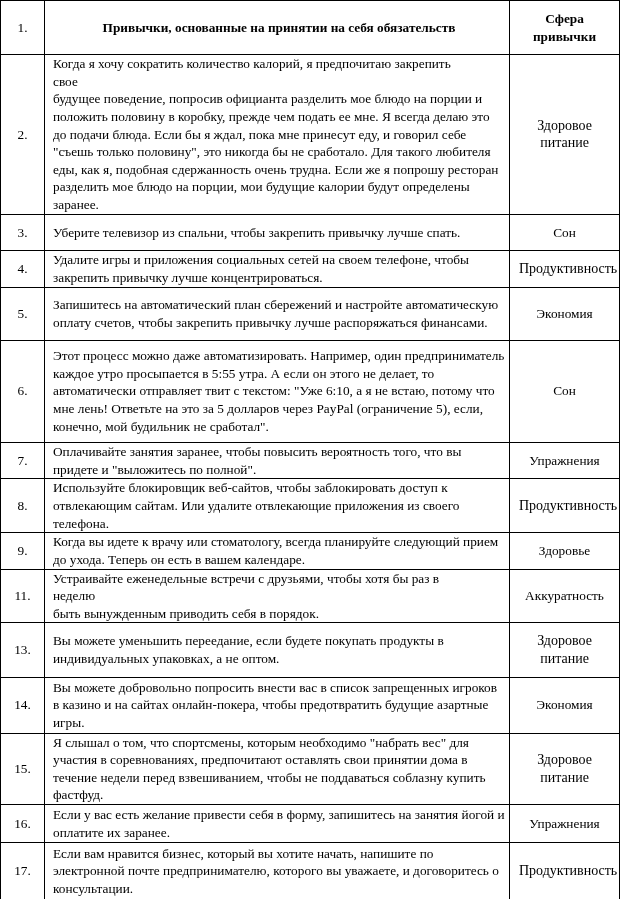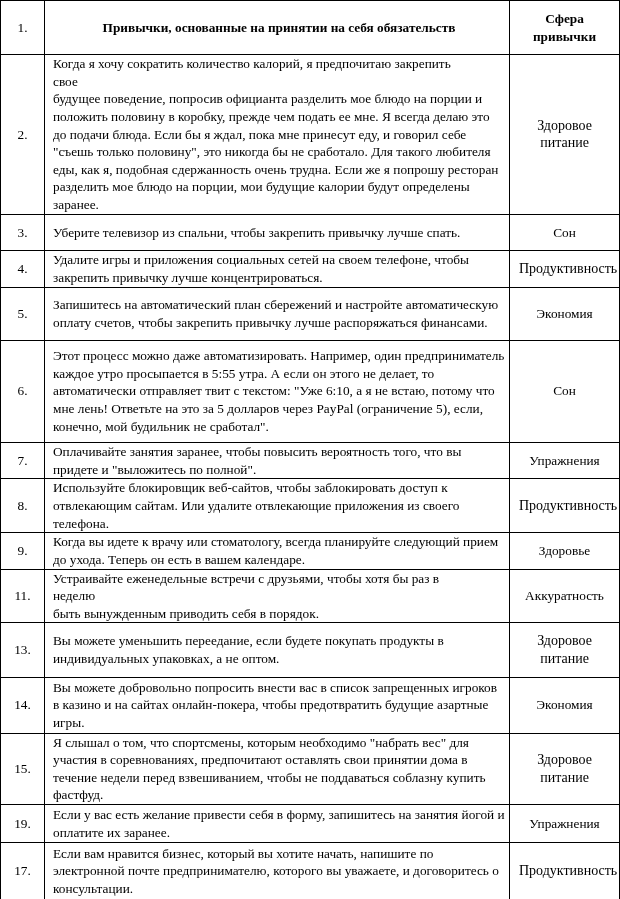--- a/index.html
+++ b/index.html
@@ -105,21 +105,21 @@
     <td class="num">14.</td>
     <td class="txt">Вы можете добровольно попросить внести вас в список запрещенных игроков в казино и на сайтах онлайн-покера, чтобы предотвратить будущие азартные игры.</td>
     <td class="area">Экономия</td>
   </tr>
       <tr style="height: 71px;">
     <td class="num">15.</td>
     <td class="txt">Я слышал о том, что спортсмены, которым необходимо "набрать вес" для участия в соревнованиях, предпочитают оставлять свои принятии дома в течение недели перед взвешиванием, чтобы не поддаваться соблазну купить фастфуд.</td>
     <td class="area small">Здоровое питание</td>
   </tr>
       <tr style="height: 38px;">
-    <td class="num">19.</td>
+    <td class="num">16.</td>
     <td class="txt">Если у вас есть желание привести себя в форму, запишитесь на занятия йогой и оплатите их заранее.</td>
     <td class="area">Упражнения</td>
   </tr>
       <tr style="height: 57px;">
     <td class="num">17.</td>
     <td class="txt">Если вам нравится бизнес, который вы хотите начать, напишите по электронной почте предпринимателю, которого вы уважаете, и договоритесь о консультации.</td>
     <td class="area small">Продуктивность</td>
   </tr>
     </tbody>
 </table>

